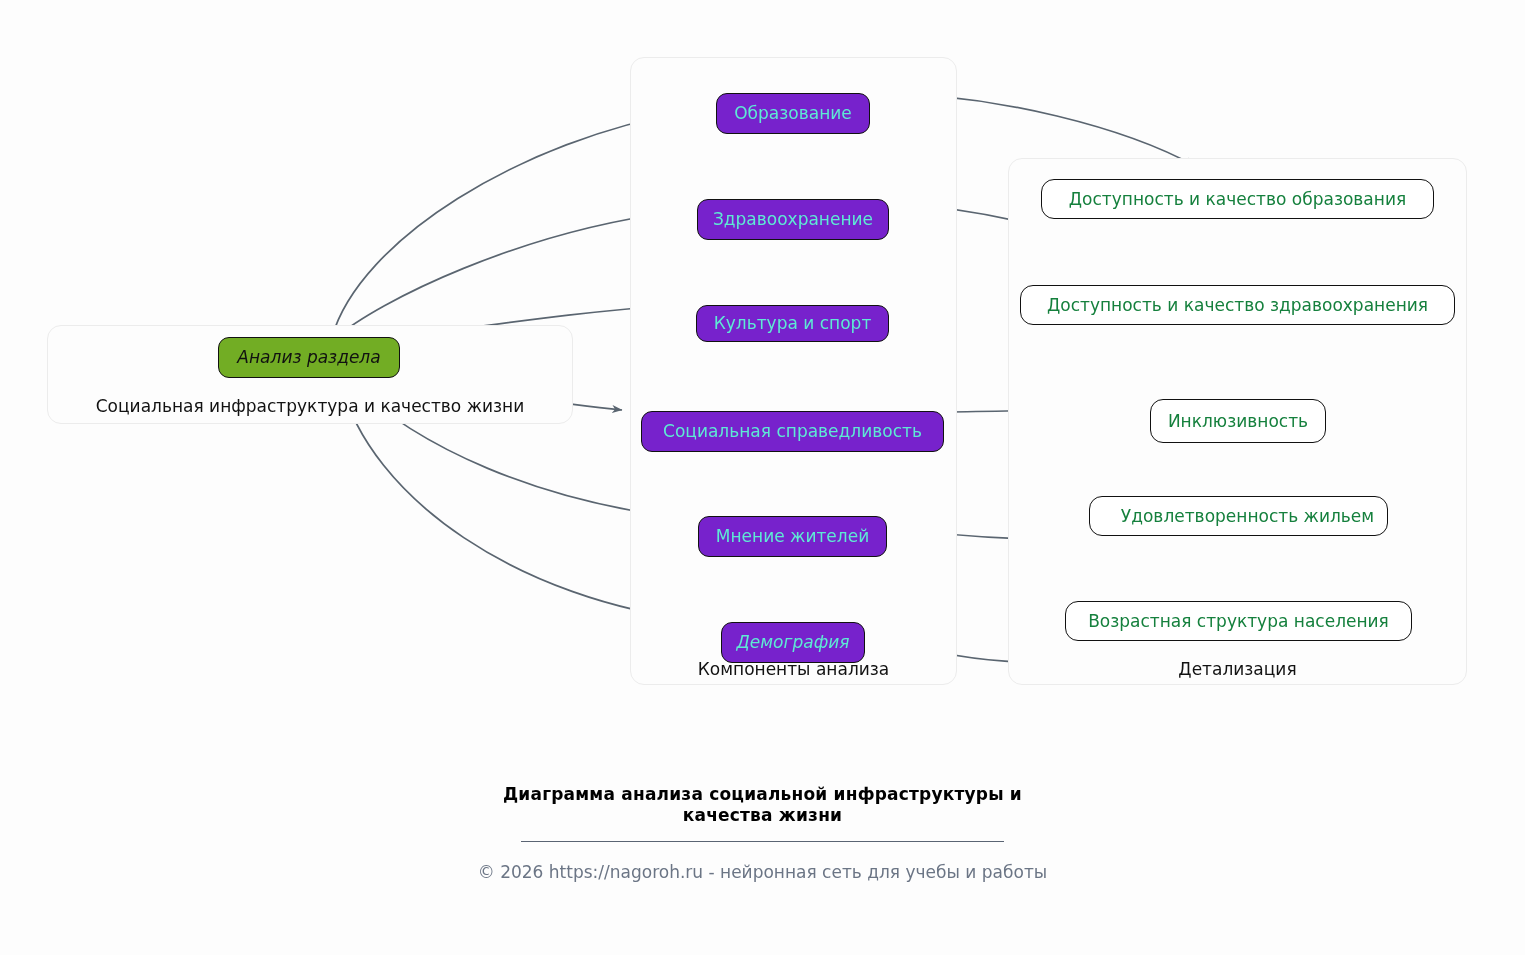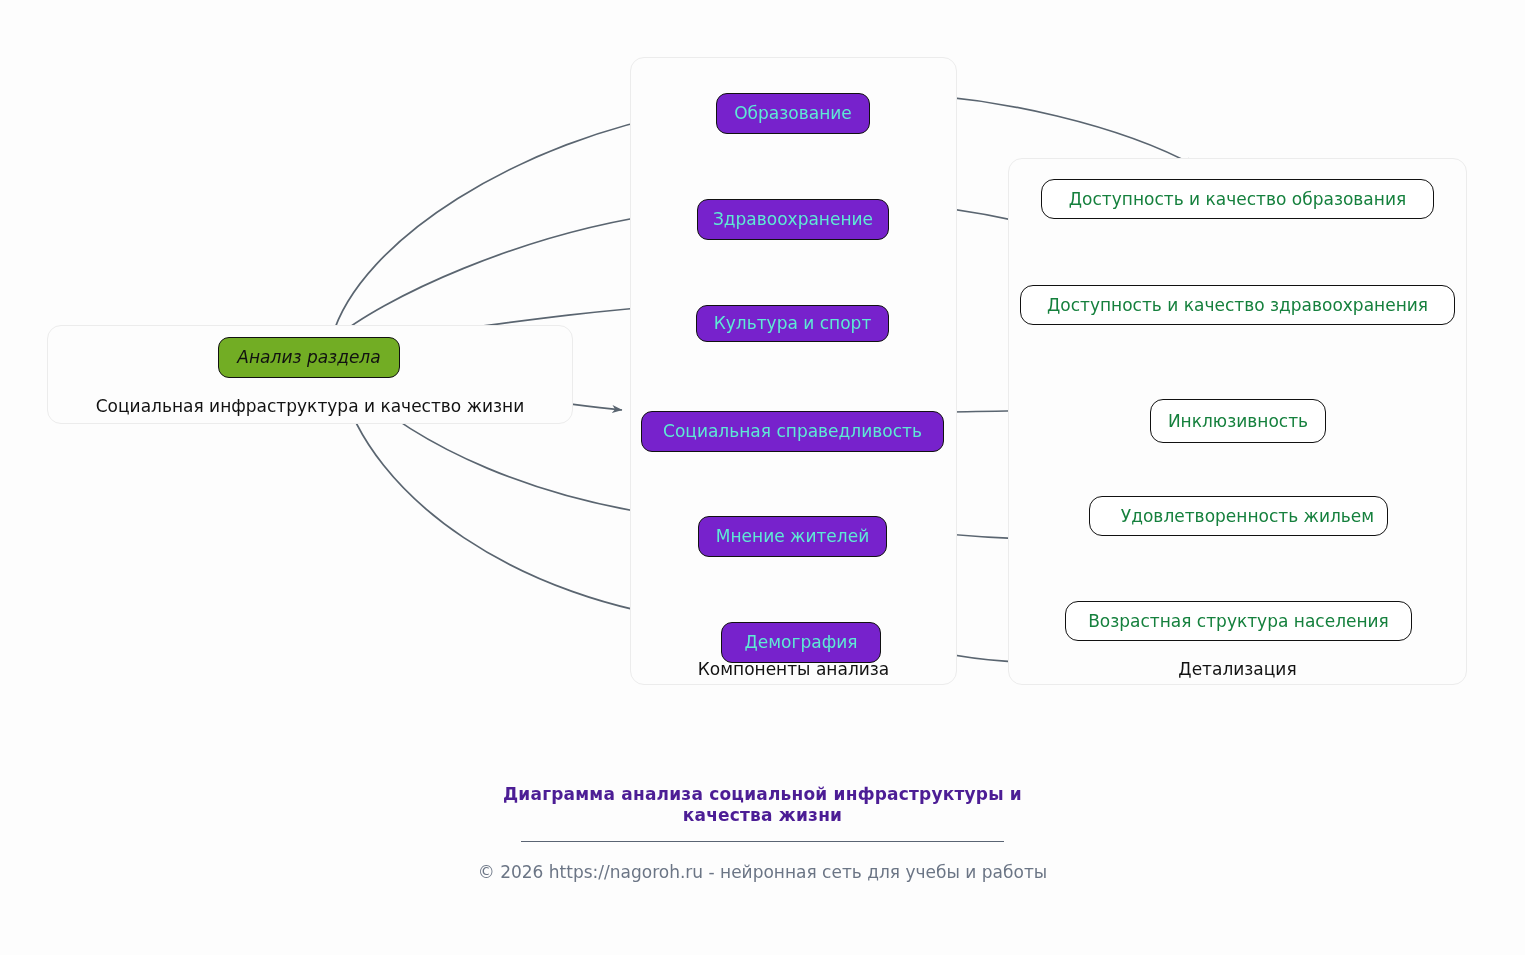--- a/index.html
+++ b/index.html
@@ -74,21 +74,21 @@
   
   .footer {
     position: absolute;
     left: 0;
     width: 1525px;
     text-align: center;
   }
   .footer-title {
     font-size: 17px;
     font-weight: bold;
-    color: #4c1d95;
+    color: #000000;
     line-height: 1.25;
     letter-spacing: 0.2px;
   }
   .footer-rule {
     width: 483px;
     height: 0;
     border-top: 1.6px solid #5a6473;
     margin: 14px auto 0 auto;
   }
   .footer-copy {
@@ -151,21 +151,21 @@
   </div>
 
   <div class="node node-purple" style="left:641px; top:390px; width:303px; height:41px;">
     <span>Социальная справедливость</span>
   </div>
 
   <div class="node node-purple" style="left:698px; top:495px; width:189px; height:41px;">
     <span>Мнение жителей</span>
   </div>
 
-  <div class="node node-purple" style="left:721px; top:601px; width:160px; height:41px;">
+  <div class="node node-purple" style="left:721px; top:601px; width:144px; height:41px;font-style:italic;">
     <span>Демография</span>
   </div>
 
   <div class="node node-plain" style="left:1041px; top:179px; width:393px; height:40px;">
     <span>Доступность и качество образования</span>
   </div>
 
   <div class="node node-plain" style="left:1020px; top:285px; width:435px; height:40px;">
     <span>Доступность и качество здравоохранения</span>
   </div>

